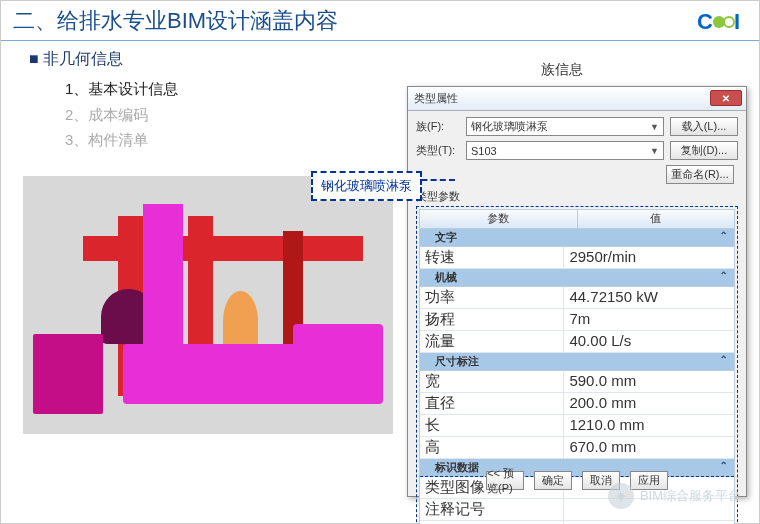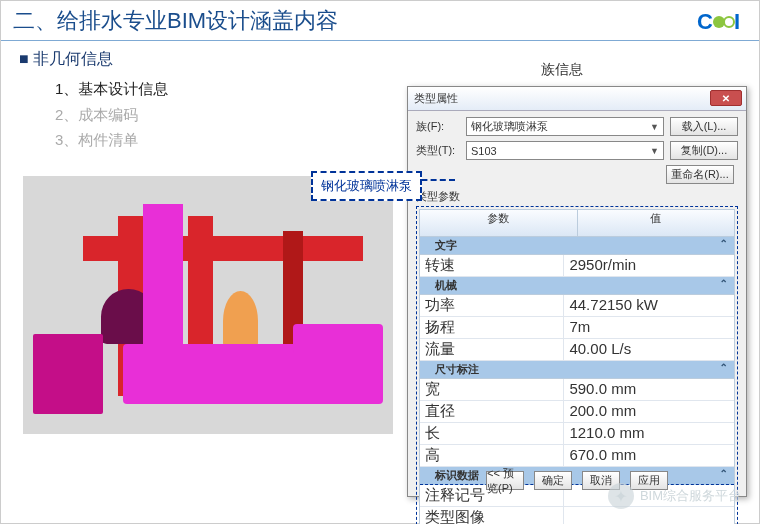--- a/index.html
+++ b/index.html
@@ -2,21 +2,21 @@
 <html><head>
 <meta charset="utf-8">
 <style>
 *{box-sizing:border-box;margin:0;padding:0;font-family:"Microsoft YaHei","SimSun",Arial,sans-serif}
 body{width:760px;height:524px;background:#fff;position:relative;font-size:13px;color:#333;overflow:hidden}
 .slide{width:760px;height:524px;border:1px solid #ccc;position:relative}
 .header{height:40px;border-bottom:1px solid #7faad4;display:flex;align-items:center;padding:0 12px;position:relative}
 .header h1{font-size:22px;color:#1a4d8c;font-weight:500}
 .logo{position:absolute;right:18px;top:8px;font-size:22px;font-weight:bold;color:#0066cc;letter-spacing:1px;display:flex;align-items:center}
 .logo-dot{width:12px;height:12px;border-radius:50%;background:#8cc63f;display:inline-block;margin:0 -1px}
-.body{padding:8px 18px;position:relative}
+.body{padding:8px 28px;position:relative}
 .sub-h{font-size:16px;color:#1a3a6e;margin-bottom:6px}
 .list{margin-left:36px;line-height:1.7}
 .li{font-size:15px}
 .li.active{color:#222}
 .li.dim{color:#aaa}
 .fam-label{position:absolute;left:540px;top:60px;font-size:14px;color:#333}
 .callout{position:absolute;left:310px;top:170px;border:2px dashed #003399;background:#fff;padding:4px 8px;font-size:13px;color:#003399;z-index:20}
 .callout-line{position:absolute;left:402px;top:178px;width:52px;height:0;border-top:2px dashed #003399;z-index:19}
 .viewport{position:absolute;left:22px;top:175px;width:370px;height:258px;background:#d8d8d8;overflow:hidden}
 .pipes{position:absolute;inset:0}
@@ -35,21 +35,21 @@
 .dlg-title{height:24px;background:linear-gradient(#fff,#e4ecf7);border-bottom:1px solid #aab;display:flex;align-items:center;padding:0 6px;position:relative}
 .dlg-close{position:absolute;right:4px;top:3px;width:32px;height:16px;background:#c94f4f;border:1px solid #a03030;border-radius:2px;display:flex;align-items:center;justify-content:center;color:#fff;font-size:10px;font-weight:bold}
 .dlg-body{padding:6px 8px}
 .dlg-row{display:flex;align-items:center;margin-bottom:5px}
 .dlg-row label{width:50px;font-size:11px}
 .dlg-sel{flex:1;height:19px;border:1px solid #888;background:#fff;font-size:11px;padding:0 4px;display:flex;align-items:center;justify-content:space-between;margin-right:6px}
 .dlg-sel .arrow{font-size:9px;color:#555}
 .dlg-btn{width:68px;height:19px;border:1px solid #888;background:linear-gradient(#fff,#e4e4e4);font-size:11px;display:flex;align-items:center;justify-content:center}
 .section-lbl{font-size:11px;margin:4px 0 2px}
 .param-box{border:1px dashed #003399;padding:2px;margin-top:2px}
-.param-head{display:flex;height:28px;background:linear-gradient(#fafcff,#dbe7f5);border:1px solid #bcd;font-size:11px}
+.param-head{display:flex;height:20px;background:linear-gradient(#fafcff,#dbe7f5);border:1px solid #bcd;font-size:11px}
 .param-head div{flex:1;text-align:center;border-right:1px solid #bcd;padding-top:1px}
 .param-head div:last-child{border-right:none}
 .param-tbl{border:1px solid #bcd;border-top:none}
 .grp{background:#a8c8e8;font-weight:bold;padding:1px 15px;font-size:11px;border-bottom:1px solid #bcd;position:relative}
 .grp .tog{position:absolute;right:6px;top:1px;font-size:10px;color:#357}
 .prow{display:flex;font-size:15px;border-bottom:1px solid #e0e6ee;background:#fff}
 .prow div{padding:1px 5px}
 .prow .pk{width:46%;border-right:1px solid #e0e6ee}
 .prow .pv{flex:1}
 .dlg-foot{position:absolute;bottom:6px;left:0;right:0;display:flex;justify-content:center;gap:10px}
@@ -164,25 +164,25 @@
             <div class="prow">
               <div class="pk">长</div>
               <div class="pv">1210.0 mm</div>
             </div>
             <div class="prow">
               <div class="pk">高</div>
               <div class="pv">670.0 mm</div>
             </div>
             <div class="grp" style="border-bottom: 1px dashed rgb(0, 51, 153);">标识数据<span class="tog">⌃</span></div>
             <div class="prow">
+              <div class="pk">类型图像</div>
+              <div class="pv"></div>
+            </div>
+            <div class="prow">
               <div class="pk">注释记号</div>
-              <div class="pv"></div>
-            </div>
-            <div class="prow">
-              <div class="pk">类型图像</div>
               <div class="pv"></div>
             </div>
             <div class="prow">
               <div class="pk">型号</div>
               <div class="pv">XBD8/40-L125-250</div>
             </div>
           </div>
       </div>
     </div>
     <div class="dlg-foot">

